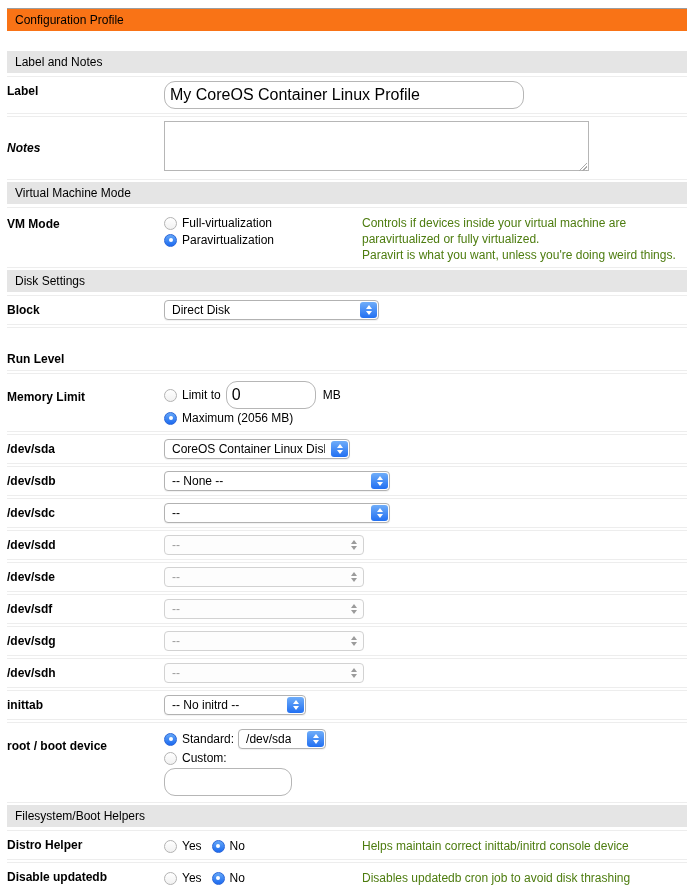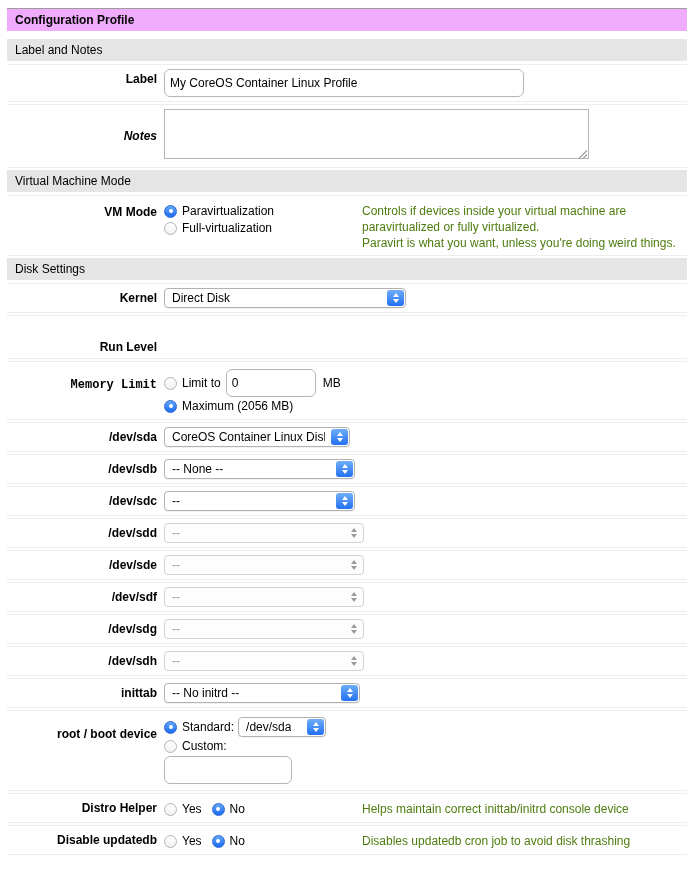--- a/index.html
+++ b/index.html
@@ -10,42 +10,42 @@
     font-size: 12px; color: #000;
   }
   .page { padding: 8px 7px 0 7px; }
 
   
   .bar {
     background: #e5e5e5; padding: 4px 8px; margin: 0 0 3px 0;
     font-size: 12px; line-height: 14px;
   }
   .bar.main {
-    background: #f0abfc; font-weight: bold; border-top: 1px solid #9d9d9d;
-    margin-bottom: 8px;
+    background: #f97316; font-weight: normal; border-top: 1px solid #9d9d9d;
+    margin-bottom: 20px;
   }
 
   
   .frow {
     display: flex; align-items: flex-start;
     border-top: 1px solid #ededed; border-bottom: 1px solid #ededed;
     margin: 2px 0; padding: 2px 0; min-height: 24px;
   }
   .flabel {
-    width: 150px; min-width: 150px; text-align: right; font-weight: bold;
+    width: 150px; min-width: 150px; font-weight: bold;
     padding: 5px 0 2px 0; line-height: 14px;
   }
   .fctl { padding: 2px 0 2px 7px; line-height: 16px; }
   .fctl.fixedw { width: 205px; min-width: 205px; }
   .fhelp { flex: 1; color: #4d7c0f; padding: 5px 8px 2px 0; line-height: 16px; }
 
   
   .tinput {
     height: 22px; border: 1px solid #b6b6b6; background: #fff;
-    font-family: inherit; font-size: 12px; padding: 13px 5px; border-radius: 6px;
+    font-family: inherit; font-size: 16px; padding: 13px 5px; border-radius: 11px;
   }
   .w-label { width: 360px; }
   .w-mem { width: 90px; height: 20px; }
   .w-custom { width: 128px; height: 20px; }
 
   .ta-wrap { position: relative; display: inline-block; }
   textarea.notes {
     width: 425px; height: 50px; border: 1px solid #b6b6b6; resize: none;
     font-family: inherit; font-size: 12px; padding: 3px 5px;
   }
@@ -82,25 +82,25 @@
     border-radius: 3px; background: linear-gradient(#6fadf9, #2270f2);
     display: flex; flex-direction: column; align-items: center; justify-content: center; gap: 2px;
   }
   .tri-up   { width: 0; height: 0; border-left: 3.5px solid transparent; border-right: 3.5px solid transparent; border-bottom: 4px solid #fff; }
   .tri-down { width: 0; height: 0; border-left: 3.5px solid transparent; border-right: 3.5px solid transparent; border-top: 4px solid #fff; }
   .select.disabled { color: #9b9b9b; border-color: #d2d2d2; background: #fdfdfd; box-shadow: none; }
   .select.disabled .stepper { background: transparent; }
   .select.disabled .tri-up { border-bottom-color: #9b9b9b; }
   .select.disabled .tri-down { border-top-color: #9b9b9b; }
 
-  .w-kernel { width: 242px; }
+  .w-kernel { width: 215px; }
   .w-sda    { width: 186px; }
-  .w-dev    { width: 191px; }
+  .w-dev    { width: 226px; }
   .w-devdis { width: 200px; }
-  .w-initrd { width: 196px; }
+  .w-initrd { width: 142px; }
   .w-root   { width: 88px; margin-left: 4px; }
 
   .custom-input-line { margin: 2px 0 2px 0; }
 </style>
 </head>
 <body>
 
 <div class="page">
 
   <div class="bar main">Configuration Profile</div>
@@ -123,56 +123,56 @@
       </span>
     </div>
   </div>
 
   <div class="bar">Virtual Machine Mode</div>
 
   <div class="frow">
     <div class="flabel" style="padding-top:7px;">VM Mode</div>
     <div class="fctl fixedw" style="padding-top:4px;">
       <div class="optline">
+        <span class="radio off"></span>
+        <span>Full-virtualization</span>
+      </div>
+      <div class="optline">
         <span class="radio on"></span>
         <span>Paravirtualization</span>
-      </div>
-      <div class="optline">
-        <span class="radio off"></span>
-        <span>Full-virtualization</span>
       </div>
     </div>
     <div class="fhelp">
       <div>Controls if devices inside your virtual machine are</div>
       <div>paravirtualized or fully virtualized.</div>
       <div>Paravirt is what you want, unless you're doing weird things.</div>
     </div>
   </div>
 
   <div class="bar">Disk Settings</div>
 
   <div class="frow">
-    <div class="flabel">Kernel</div>
+    <div class="flabel">Block</div>
     <div class="fctl">
       <span class="select w-kernel">
         <span class="val">Direct Disk</span>
         <span class="stepper">
             <span class="tri-up"></span>
             <span class="tri-down"></span>
           </span>
       </span>
     </div>
   </div>
 
   <div class="frow">
     <div class="flabel" style="padding-top:22px;">Run Level</div>
   </div>
 
   <div class="frow">
-    <div class="flabel" style="padding-top:14px;font-family:Liberation Mono, monospace;">Memory Limit</div>
+    <div class="flabel" style="padding-top:14px;">Memory Limit</div>
     <div class="fctl" style="padding-top:4px;">
       <div class="optline">
         <span class="radio off"></span>
         <span>Limit to</span>
         <span class="gap" style="width:5px;"></span>
         <input class="tinput w-mem" value="0" style="">
         <span class="gap" style="width:7px;"></span>
         <span>MB</span>
       </div>
       <div class="optline">
@@ -317,20 +317,21 @@
       <div class="optline">
         <span class="radio off"></span>
         <span>Custom:</span>
       </div>
       <div class="custom-input-line">
         <input class="tinput w-custom" value="" style="">
       </div>
     </div>
   </div>
 
+  <div class="bar">Filesystem/Boot Helpers</div>
 
   <div class="frow">
     <div class="flabel">Distro Helper</div>
     <div class="fctl fixedw" style="padding-top:4px;">
       <div class="optline">
         <span class="radio off"></span>
         <span>Yes</span>
         <span class="gap"></span>
         <span class="radio on"></span>
         <span>No</span>

